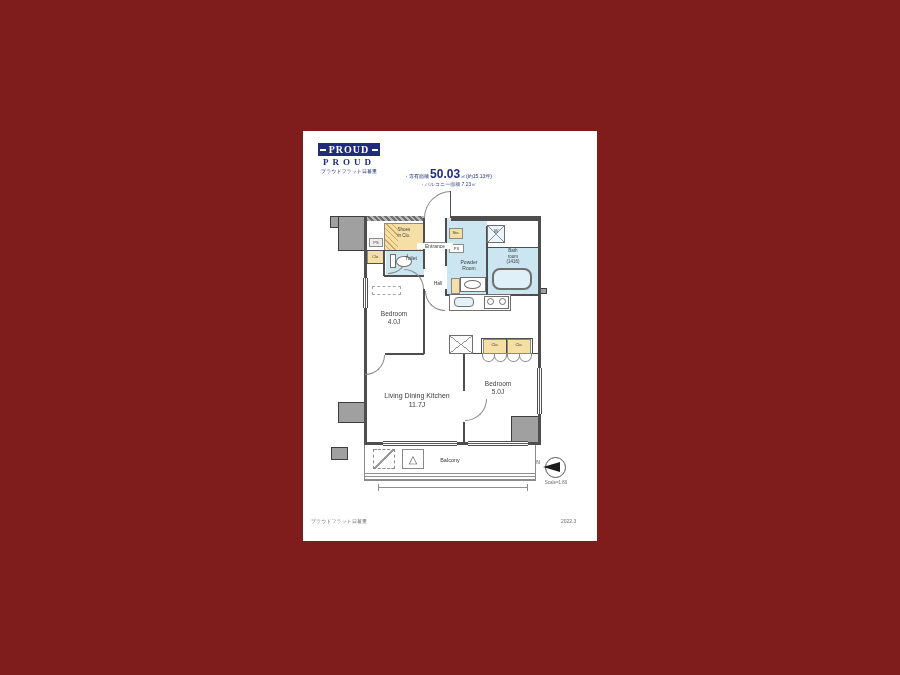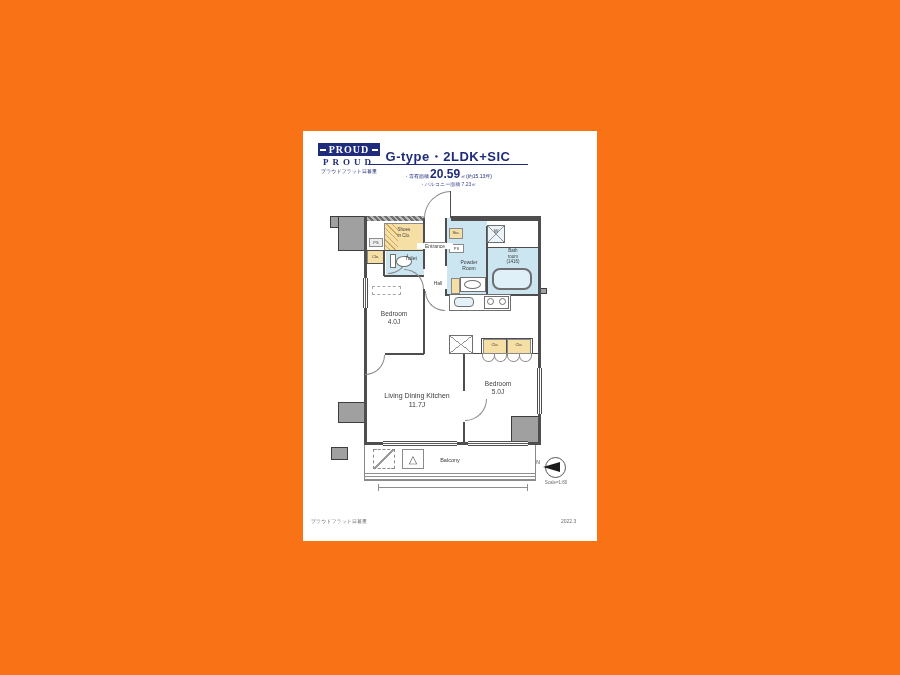--- a/index.html
+++ b/index.html
@@ -1,16 +1,16 @@
 <!DOCTYPE html>
 <html><head>
 <meta charset="utf-8">
 <style>
   html,body{margin:0;padding:0;}
-  #canvas{position:relative;width:900px;height:675px;background:#f97316;overflow:hidden;
+  #canvas{position:relative;width:900px;height:675px;background:#7f1d1d;overflow:hidden;
           font-family:"Liberation Sans",sans-serif;}
   #sheet{position:absolute;left:303px;top:131px;width:294px;height:410px;background:#ffffff;}
   .abs{position:absolute;}
   .lbl{position:absolute;color:#3c3c3c;text-align:center;line-height:1.25;
        font-family:"Liberation Sans",sans-serif;white-space:nowrap;}
   .wall{position:absolute;background:#4e4e4e;}
   .hatchwall{position:absolute;background:repeating-linear-gradient(45deg,#6e6e6e 0 2px,#b9b9b9 2px 4px);}
   .gblk{position:absolute;background:#a0a0a0;border:1px solid #3d3d3d;box-sizing:border-box;}
   .tan{position:absolute;background:#f6dfa4;border:1px solid #8a8a8a;box-sizing:border-box;}
   .blue{position:absolute;background:#cbe5f1;}
@@ -53,24 +53,23 @@
 </head>
 <body>
 
 <div id="canvas">
  <div id="sheet">
 
   <div id="proud-bar"><span>PROUD</span></div>
   <div id="flat-txt">PROUD</div>
   <div id="logo-caption">プラウドフラット日暮里</div>
 
-  <div id="title-block" class="navy">G-type・2LDK+SIC</div>
   <div id="area-line1" class="navy">
     <span class="sm">・専有面積</span>
-    <span class="big">20.59</span>
+    <span class="big">50.03</span>
     <span class="sm">㎡(約15.13坪)</span>
   </div>
   <div id="area-line2">・バルコニー面積 7.23㎡</div>
 
   <div class="abs" style="left:0;top:0;width:294px;height:410px;">
 
     <div>
       <div class="gblk" style="left:27px;top:85px;width:9px;height:12px;"></div>
       <div class="gblk" style="left:35px;top:85px;width:28px;height:35px;"></div>
       <div class="gblk" style="left:35px;top:271px;width:28px;height:21px;"></div>

